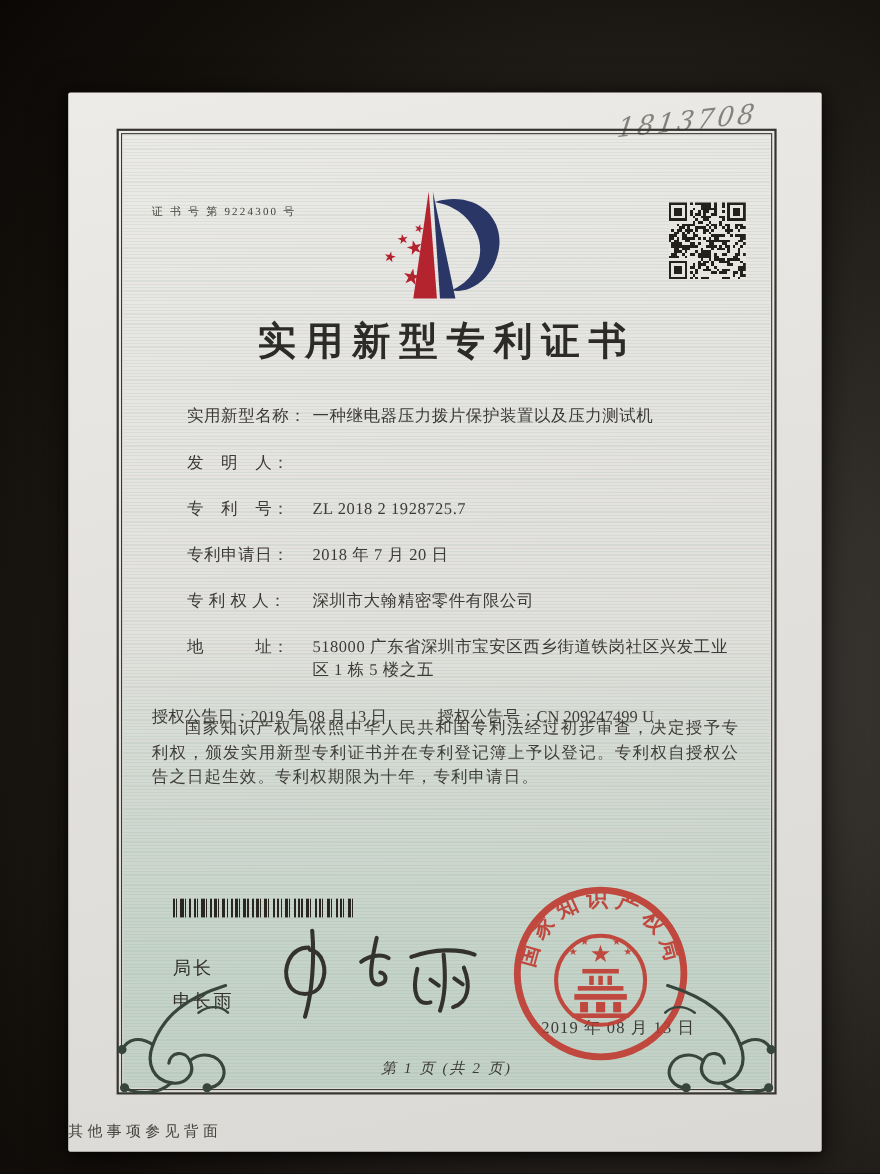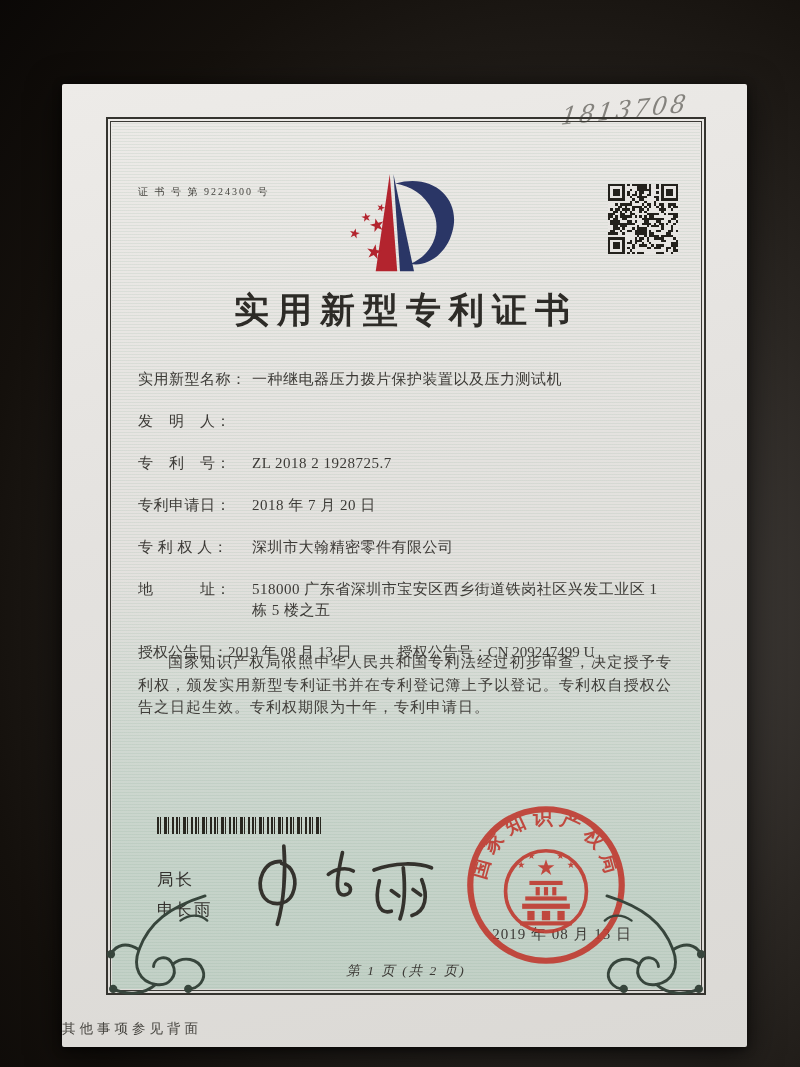--- a/index.html
+++ b/index.html
@@ -47,21 +47,21 @@
 
   .logo { position:absolute; left:222px; top:50px; width:140px; height:114px; }
 
   .title {
     position:absolute; left:0; right:0; top:168px; text-align:center;
     font-size:35px; font-weight:700; letter-spacing:8px; color:#2d2b27;
   }
 
   .fields { position:absolute; left:30px; right:36px; top:250px; font-size:15px; }
   .field-row { display:flex; margin-bottom:21px; line-height:21px; letter-spacing:.5px; }
-  .field-label { flex:0 0 114px; white-space:nowrap; color:#3c3a36; }
+  .field-label { flex:0 0 114px; white-space:nowrap; color:#3c3a36;margin-left:32px; }
   .field-value { flex:1; color:#3c3a36; }
   .grant-row { display:flex; margin-top:2px; line-height:21px; }
   .grant-pair { display:flex; white-space:nowrap; }
   .grant-pair + .grant-pair { margin-left:46px; }
 
   .legal { position:absolute; left:30px; right:32px; top:532px; font-size:15px; line-height:1.5; text-align:justify; color:#403e3a; letter-spacing:1px; }
   .legal p { text-indent:2em; }
 
   .barcode {
     position:absolute; left:49px; top:698px; width:166px; height:17px;

